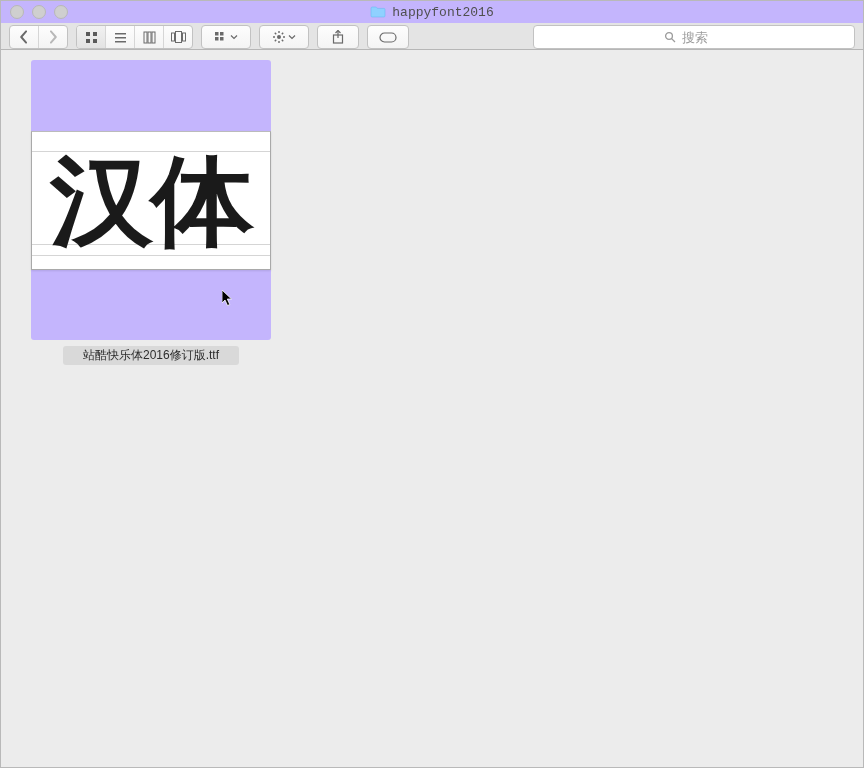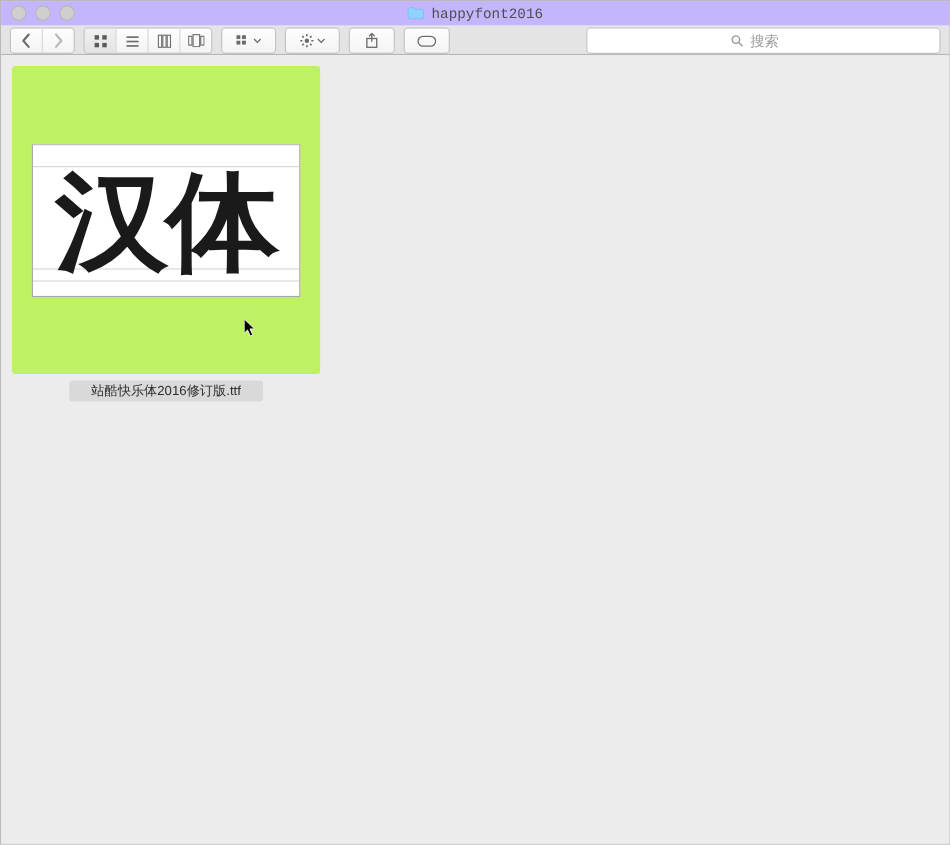--- a/index.html
+++ b/index.html
@@ -134,23 +134,23 @@
     padding: 10px;
     position: relative;
   }
   .item {
     width: 280px;
     display: flex;
     flex-direction: column;
     align-items: center;
   }
   .thumb {
-    width: 280px;
+    width: 240px;
     height: 280px;
-    background: #bef264;
+    background: #c4b5fd;
     border-radius: 3px;
     display: flex;
     align-items: center;
     justify-content: center;
   }
   .preview {
     width: 242px;
     height: 137px;
     background: #ffffff;
     border: 1px solid #a9a9a9;

